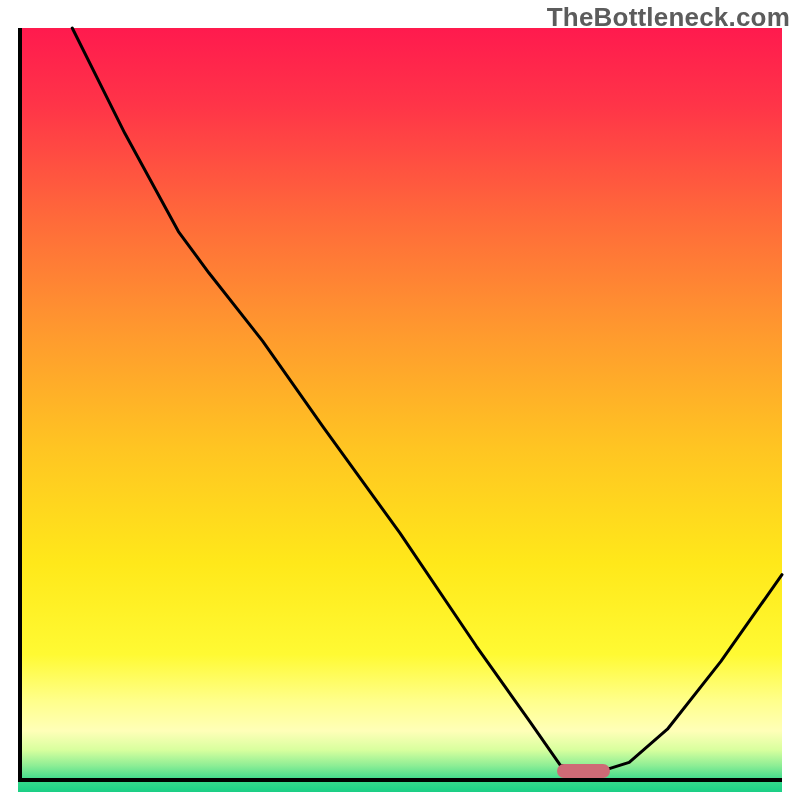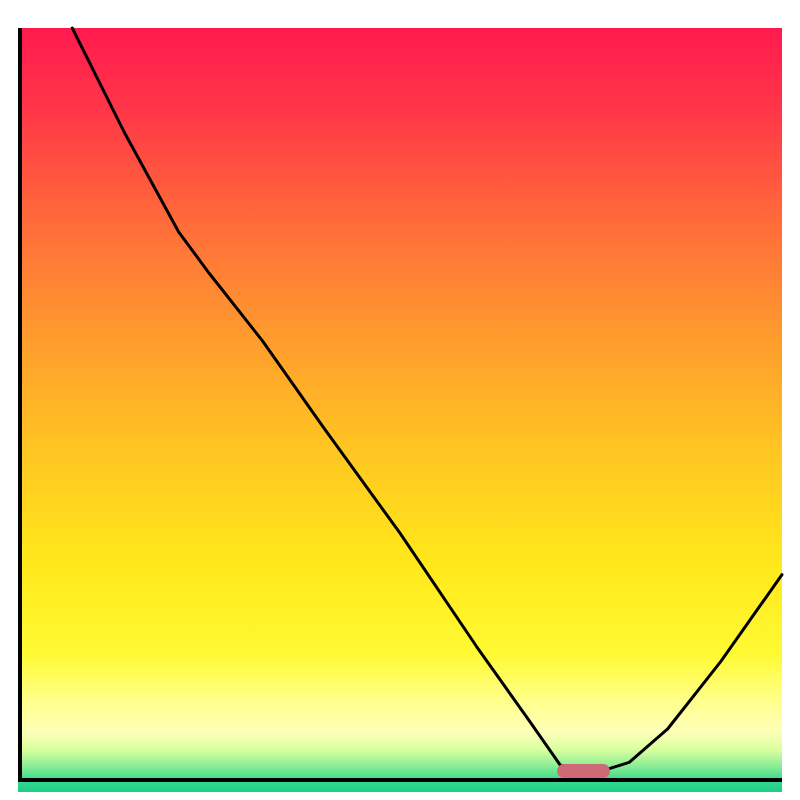--- a/index.html
+++ b/index.html
@@ -65,20 +65,21 @@
     width: 100%;
     height: 100%;
     overflow: visible;
   }
 </style>
 </head>
 <body>
 
 <div class="canvas">
 
+  <div class="watermark">TheBottleneck.com</div>
 
   <div class="plot-area">
 
     <svg class="bg-gradient" viewBox="0 0 100 100" preserveAspectRatio="none">
       <defs>
         <linearGradient id="g" x1="0" y1="0" x2="0" y2="1">
             <stop offset="0.00%" stop-color="#ff1a4e"></stop>
             <stop offset="10.00%" stop-color="#ff3448"></stop>
             <stop offset="25.00%" stop-color="#ff6a3a"></stop>
             <stop offset="40.00%" stop-color="#ff9a2e"></stop>

